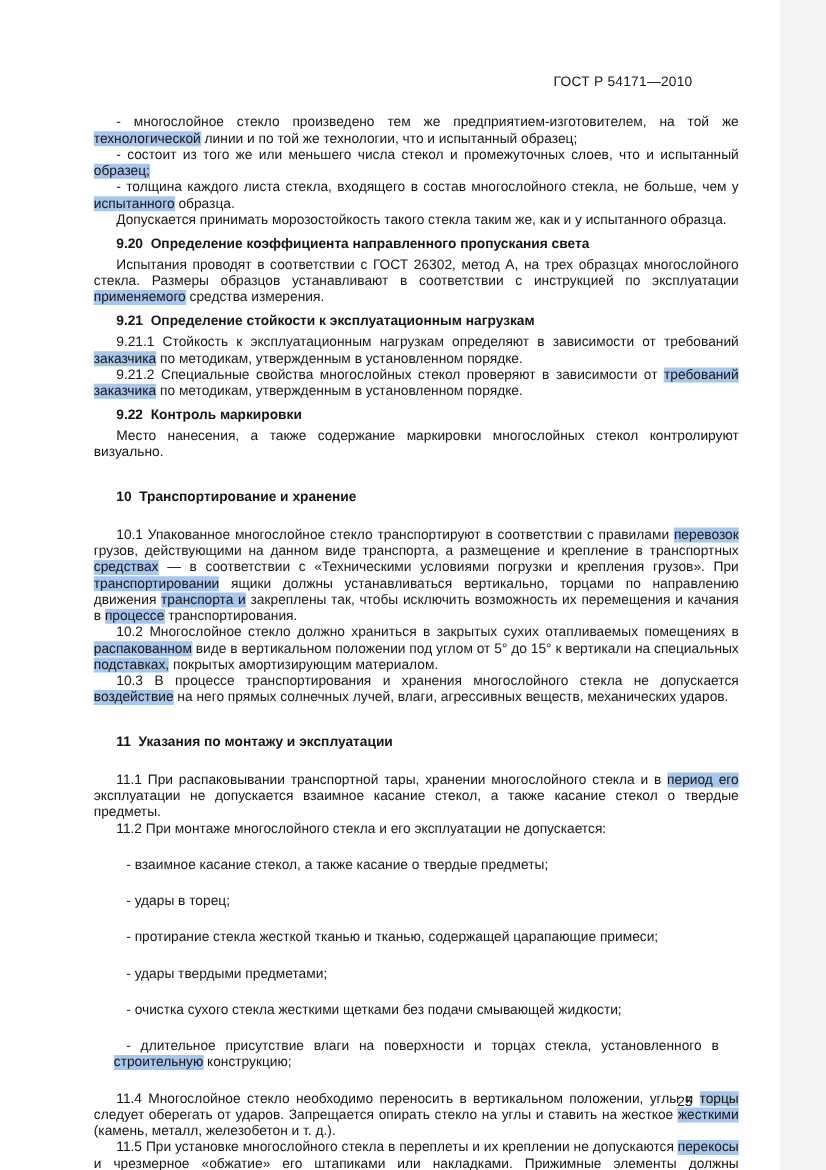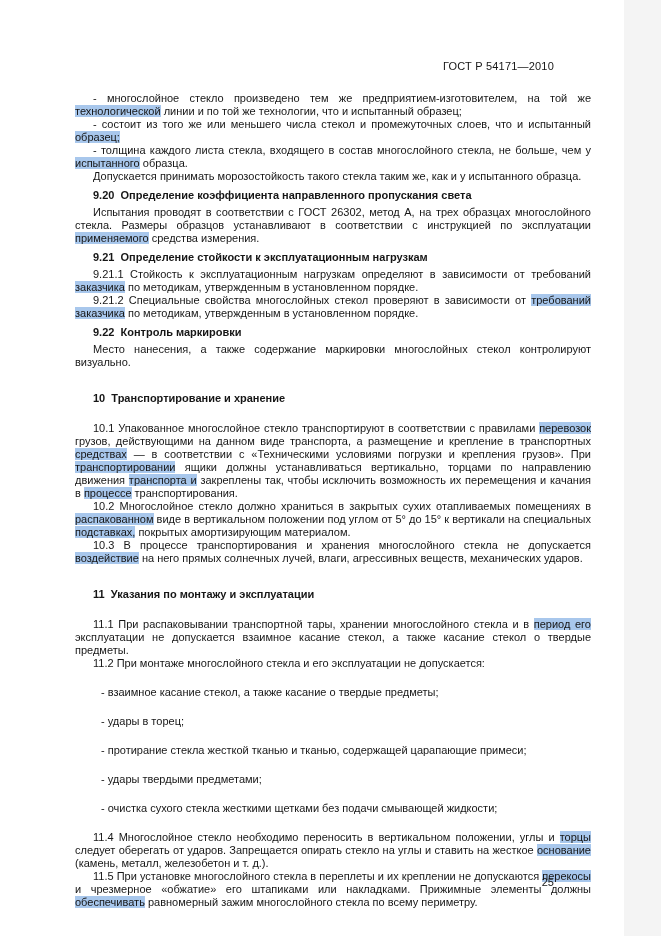--- a/index.html
+++ b/index.html
@@ -81,20 +81,21 @@
       <div class="para">10.2  Многослойное стекло должно храниться в закрытых сухих отапливаемых помещениях в <span class="hl">распакованном</span> виде в вертикальном положении под углом от 5° до 15° к вертикали на специальных <span class="hl">подставках,</span> покрытых амортизирующим материалом.</div>
       <div class="para">10.3  В процессе транспортирования и хранения многослойного стекла не допускается <span class="hl">воздействие</span> на него прямых солнечных лучей, влаги, агрессивных веществ, механических ударов.</div>
       <div class="h2">11  Указания по монтажу и эксплуатации</div>
       <div class="para">11.1  При распаковывании транспортной тары, хранении многослойного стекла и в <span class="hl">период его</span> эксплуатации не допускается взаимное касание стекол, а также касание стекол о твердые предметы.</div>
       <div class="para">11.2  При монтаже многослойного стекла и его эксплуатации не допускается:</div>
       <div class="item2">- взаимное касание стекол, а также касание о твердые предметы;</div>
       <div class="item2">- удары в торец;</div>
       <div class="item2">- протирание стекла жесткой тканью и тканью, содержащей царапающие примеси;</div>
       <div class="item2">- удары твердыми предметами;</div>
       <div class="item2">- очистка сухого стекла жесткими щетками без подачи смывающей жидкости;</div>
-      <div class="para">11.4  Многослойное стекло необходимо переносить в вертикальном положении, углы и <span class="hl">торцы</span> следует оберегать от ударов. Запрещается опирать стекло на углы и ставить на жесткое <span class="hl">основание</span> (камень, металл, железобетон и т. д.).</div>
+      <div class="item2">- длительное присутствие влаги на поверхности и торцах стекла, установленного в <span class="hl">строительную</span> конструкцию;</div>
+      <div class="para">11.4  Многослойное стекло необходимо переносить в вертикальном положении, углы и <span class="hl">торцы</span> следует оберегать от ударов. Запрещается опирать стекло на углы и ставить на жесткое <span class="hl">жесткими</span> (камень, металл, железобетон и т. д.).</div>
       <div class="para">11.5  При установке многослойного стекла в переплеты и их креплении не допускаются <span class="hl">перекосы</span> и чрезмерное «обжатие» его штапиками или накладками. Прижимные элементы должны <span class="hl">обеспечивать</span> равномерный зажим многослойного стекла по всему периметру.</div>
     </div>
 
   <div class="footer">
     <span>25</span>
   </div>
 </div>
 
 </body></html>

